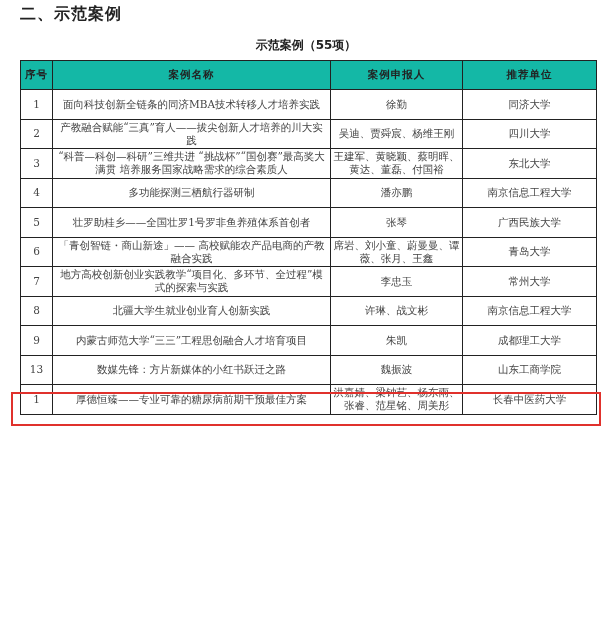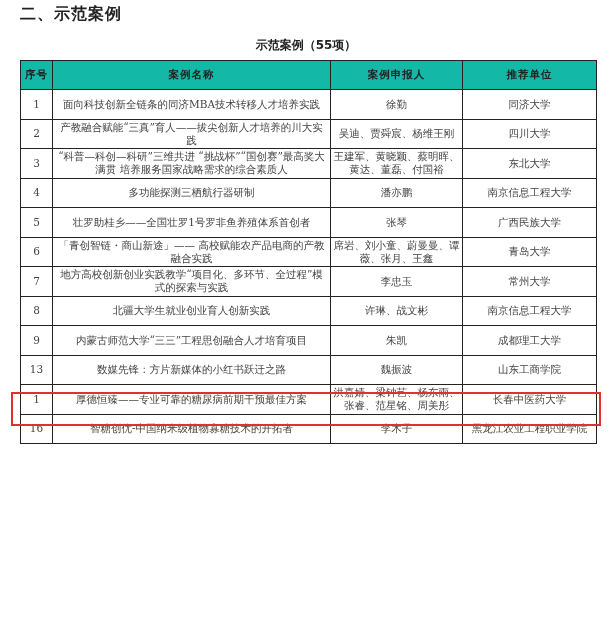--- a/index.html
+++ b/index.html
@@ -139,22 +139,16 @@
         <td class="col-name">数媒先锋：方片新媒体的小红书跃迁之路</td>
         <td class="col-applicant">魏振波</td>
         <td class="col-unit">山东工商学院</td>
       </tr>
     <tr>
         <td class="col-no">1</td>
         <td class="col-name">厚德恒臻——专业可靠的糖尿病前期干预最佳方案</td>
         <td class="col-applicant">洪嘉婧、梁钟艺、杨东雨、张睿、范星铭、周美彤</td>
         <td class="col-unit">长春中医药大学</td>
       </tr>
-    <tr>
-        <td class="col-no">16</td>
-        <td class="col-name">智糖创优-中国纳米级植物寡糖技术的开拓者</td>
-        <td class="col-applicant">李木子</td>
-        <td class="col-unit">黑龙江农业工程职业学院</td>
-      </tr>
   </tbody>
 </table>
 
 <div class="highlight-box"></div>
 
 </body></html>

